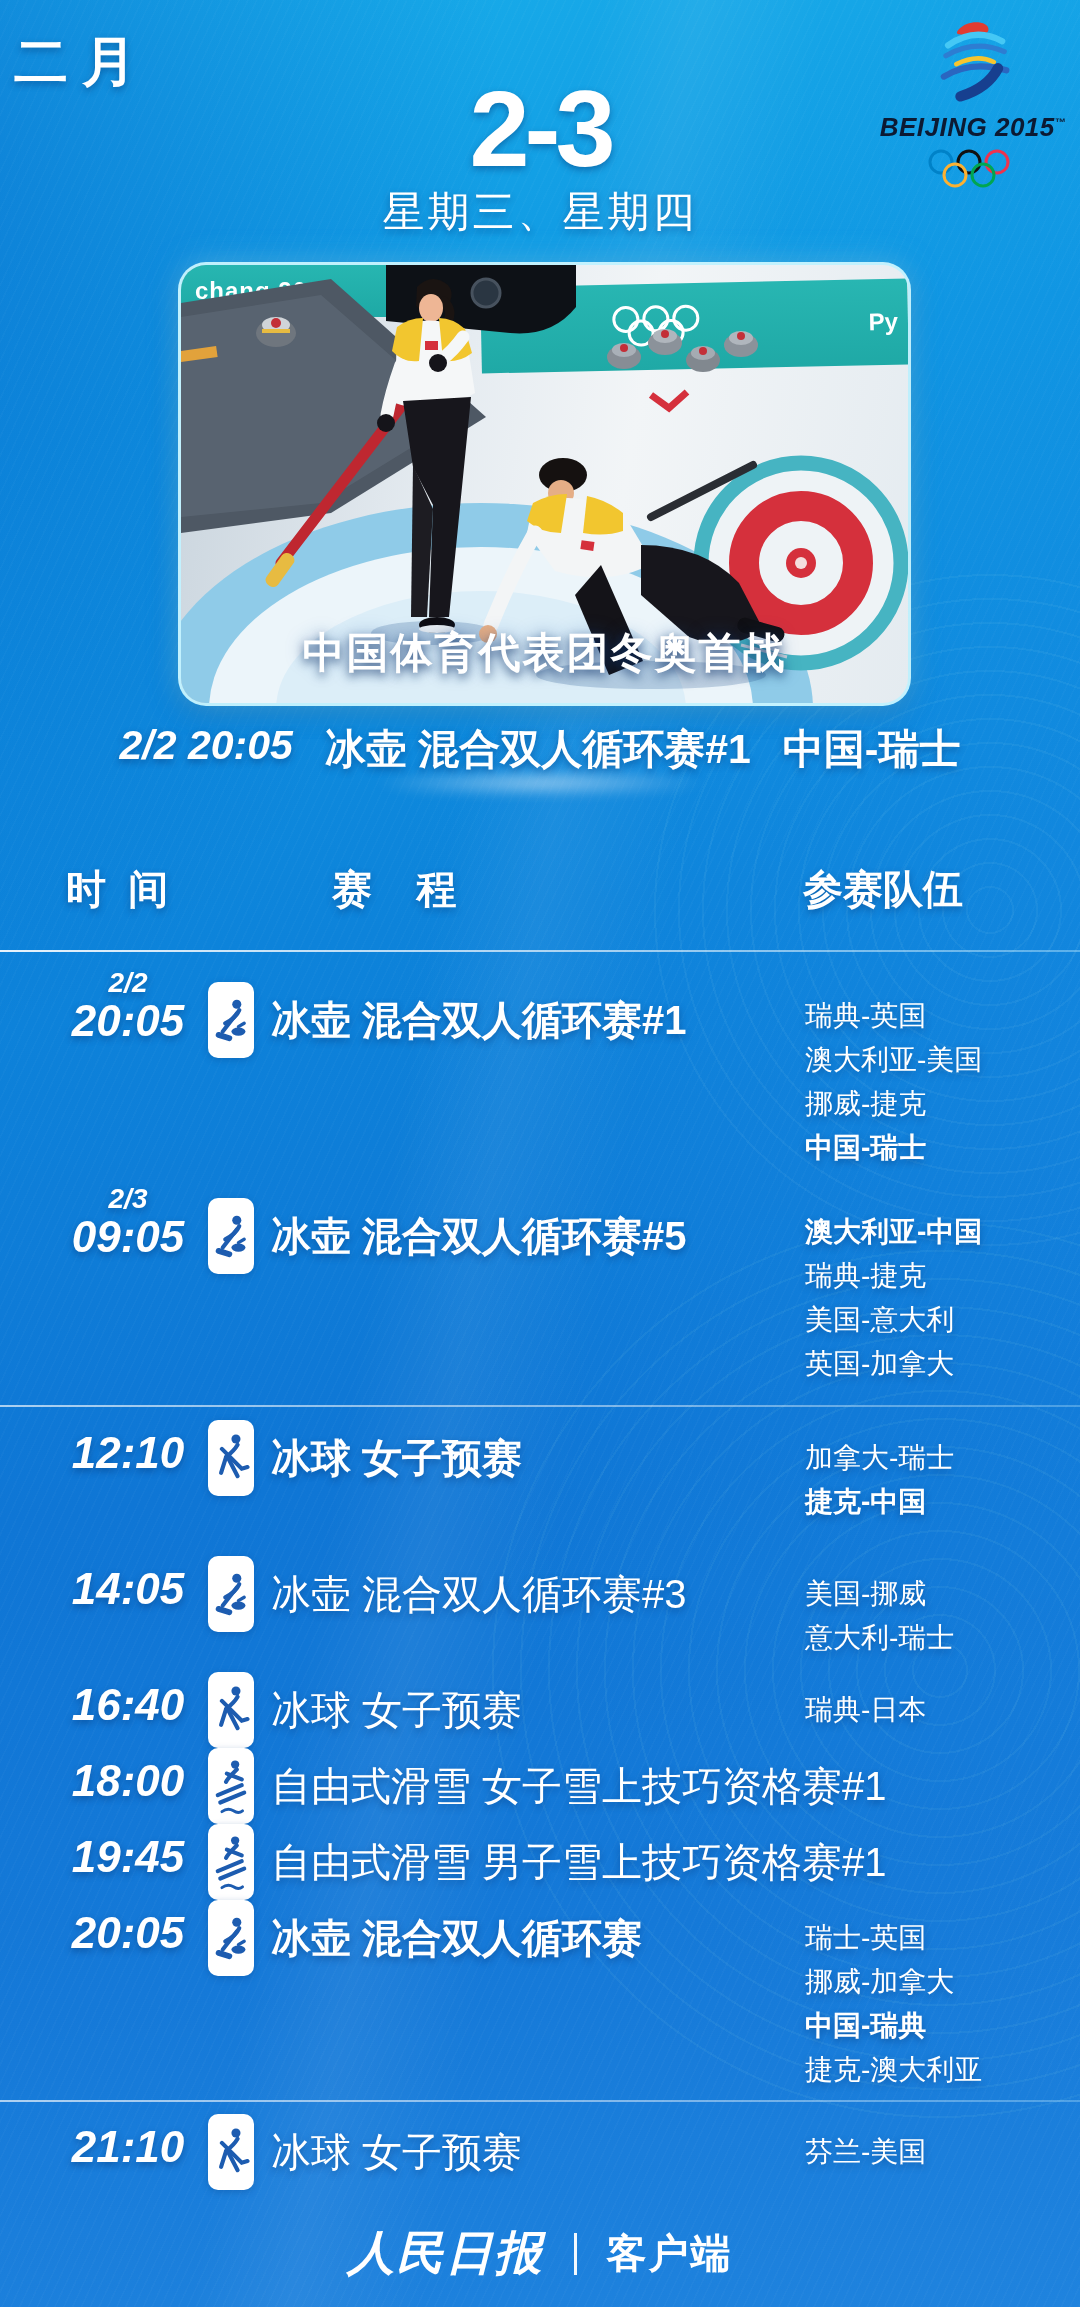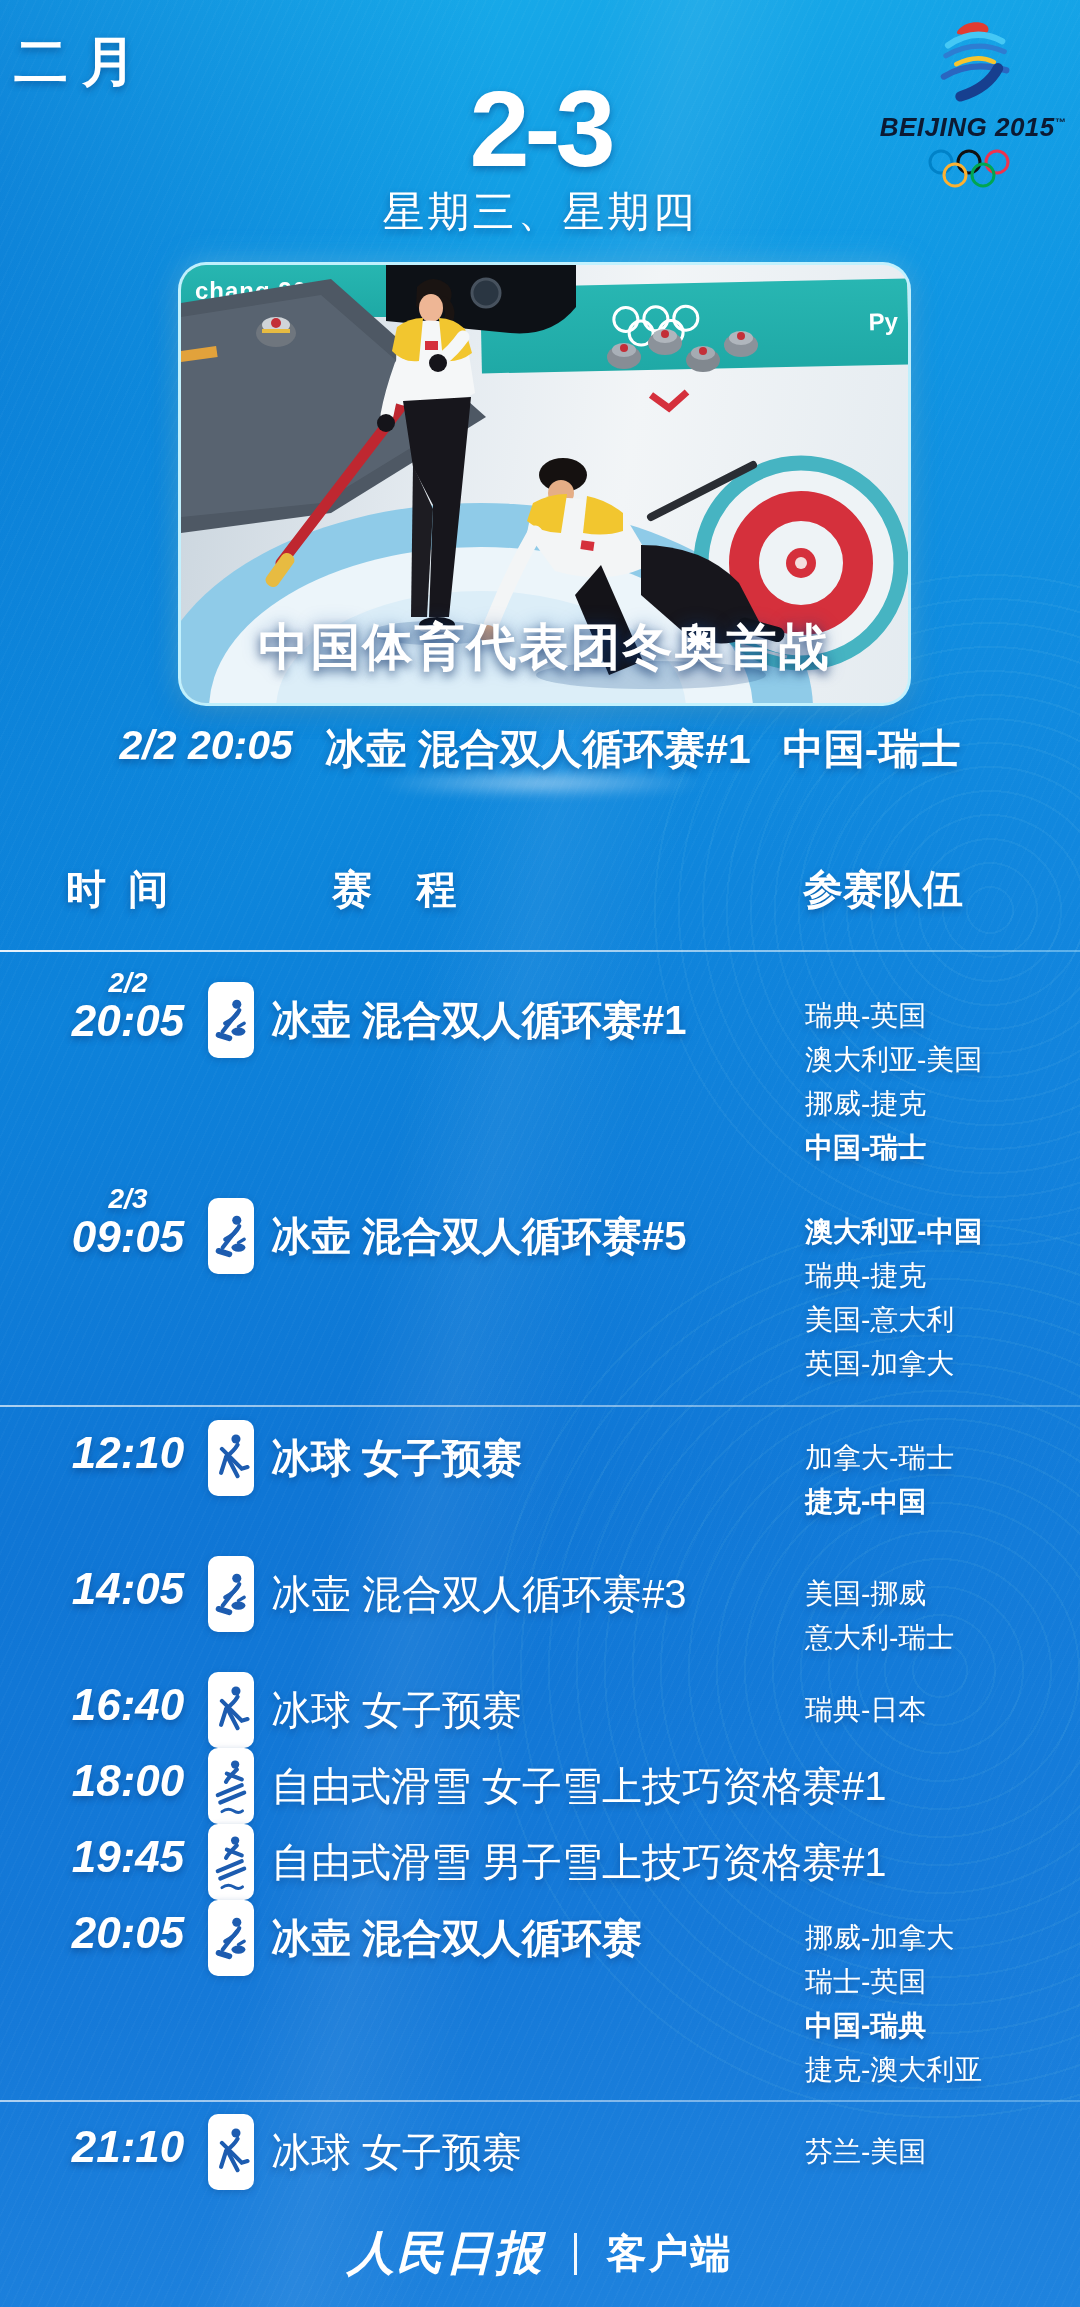--- a/index.html
+++ b/index.html
@@ -31,21 +31,21 @@
 
   
   .photo{position:absolute;left:178px;top:262px;width:727px;height:438px;border-radius:28px;overflow:hidden;
     border:3px solid rgba(190,242,255,.9);box-shadow:0 0 28px rgba(110,215,255,.55), 0 6px 24px rgba(0,40,100,.35);
     background:linear-gradient(100deg,#c9d4dd 0%,#e6ecf1 38%,#f2f5f7 60%,#e4ebf0 100%);}
   .banner-left{position:absolute;left:0;top:0;width:208px;height:52px;background:linear-gradient(#27b6b1,#1ea9a5);
     display:flex;align-items:center;padding-left:14px;font-size:24px;font-weight:700;color:#fff;letter-spacing:1px;}
   .banner-right{position:absolute;left:300px;top:18px;width:427px;height:86px;background:linear-gradient(#28b6b2,#1fa9a6);
     transform:rotate(-1.2deg);display:flex;align-items:center;color:#fff;}
   .banner-right .py{margin-left:auto;padding-right:10px;font-size:24px;font-weight:700;}
-  .photo-caption{position:absolute;left:0;bottom:22px;width:100%;text-align:center;font-size:50px;font-weight:900;letter-spacing:2px;color:#fff;
+  .photo-caption{position:absolute;left:0;bottom:22px;width:100%;text-align:center;font-size:42px;font-weight:900;letter-spacing:2px;color:#fff;
     text-shadow:0 4px 10px rgba(8,40,90,.65),0 0 18px rgba(20,80,160,.4);}
   .scene{position:absolute;inset:0;}
 
   
   .highlight{position:absolute;top:722px;left:0;width:100%;display:flex;justify-content:center;gap:32px;
     font-size:41px;font-weight:900;white-space:nowrap;}
   .highlight .dt{font-style:italic;}
   .glow{position:absolute;left:300px;top:772px;width:480px;height:22px;border-radius:50%;
     background:radial-gradient(50% 100% at 50% 50%, rgba(255,255,255,.5), transparent 70%);filter:blur(6px);}
 
@@ -405,22 +405,22 @@
       </div>
       <div class="c-icon">
         <span class="icon-box">
             <svg class="pic" viewBox="0 0 46 78">
               <use href="#ic-curling"></use>
             </svg>
           </span>
       </div>
       <div class="c-event ev-bold">冰壶 混合双人循环赛</div>
       <div class="c-teams">
+          <div class="team-reg">瑞士-英国</div>
           <div class="team-reg">挪威-加拿大</div>
-          <div class="team-reg">瑞士-英国</div>
           <div class="team-bold">中国-瑞典</div>
           <div class="team-reg">捷克-澳大利亚</div>
         </div>
     </div>
       <div class="divider row-div m-db"></div>
       <div class="row no-date m-r8">
       <div class="c-time">
         <div class="date"></div>
         <div class="time">21:10</div>
       </div>

